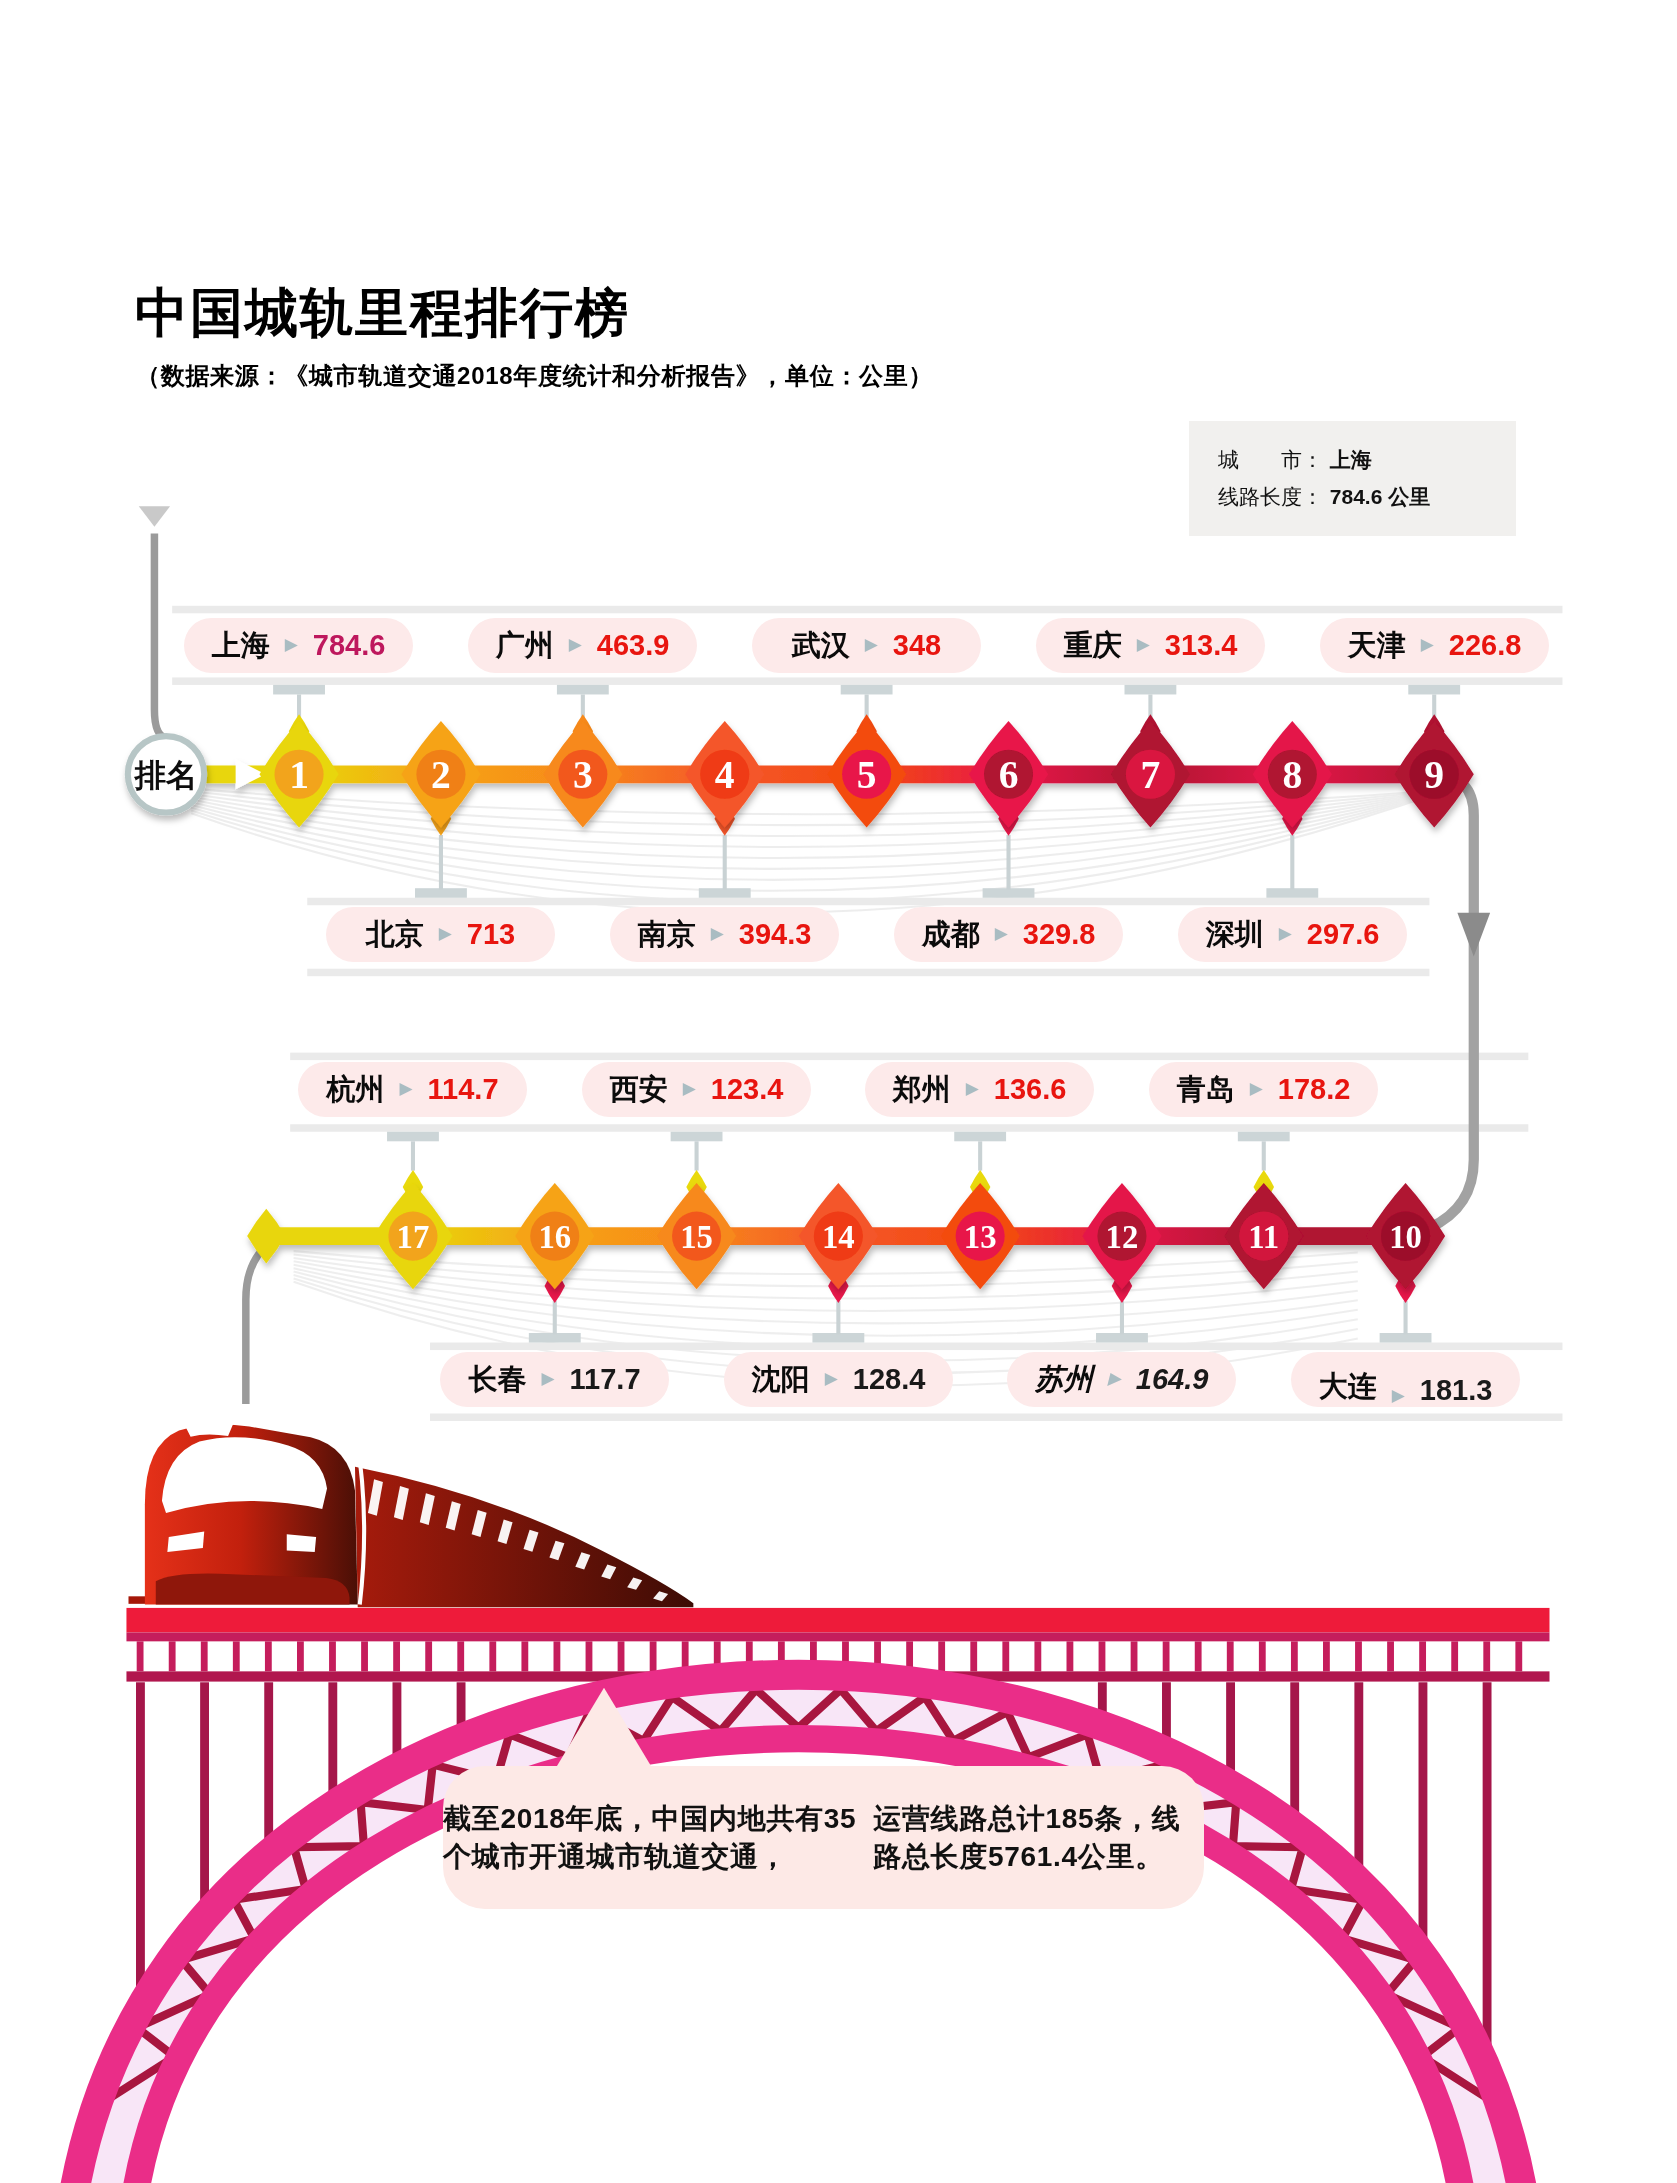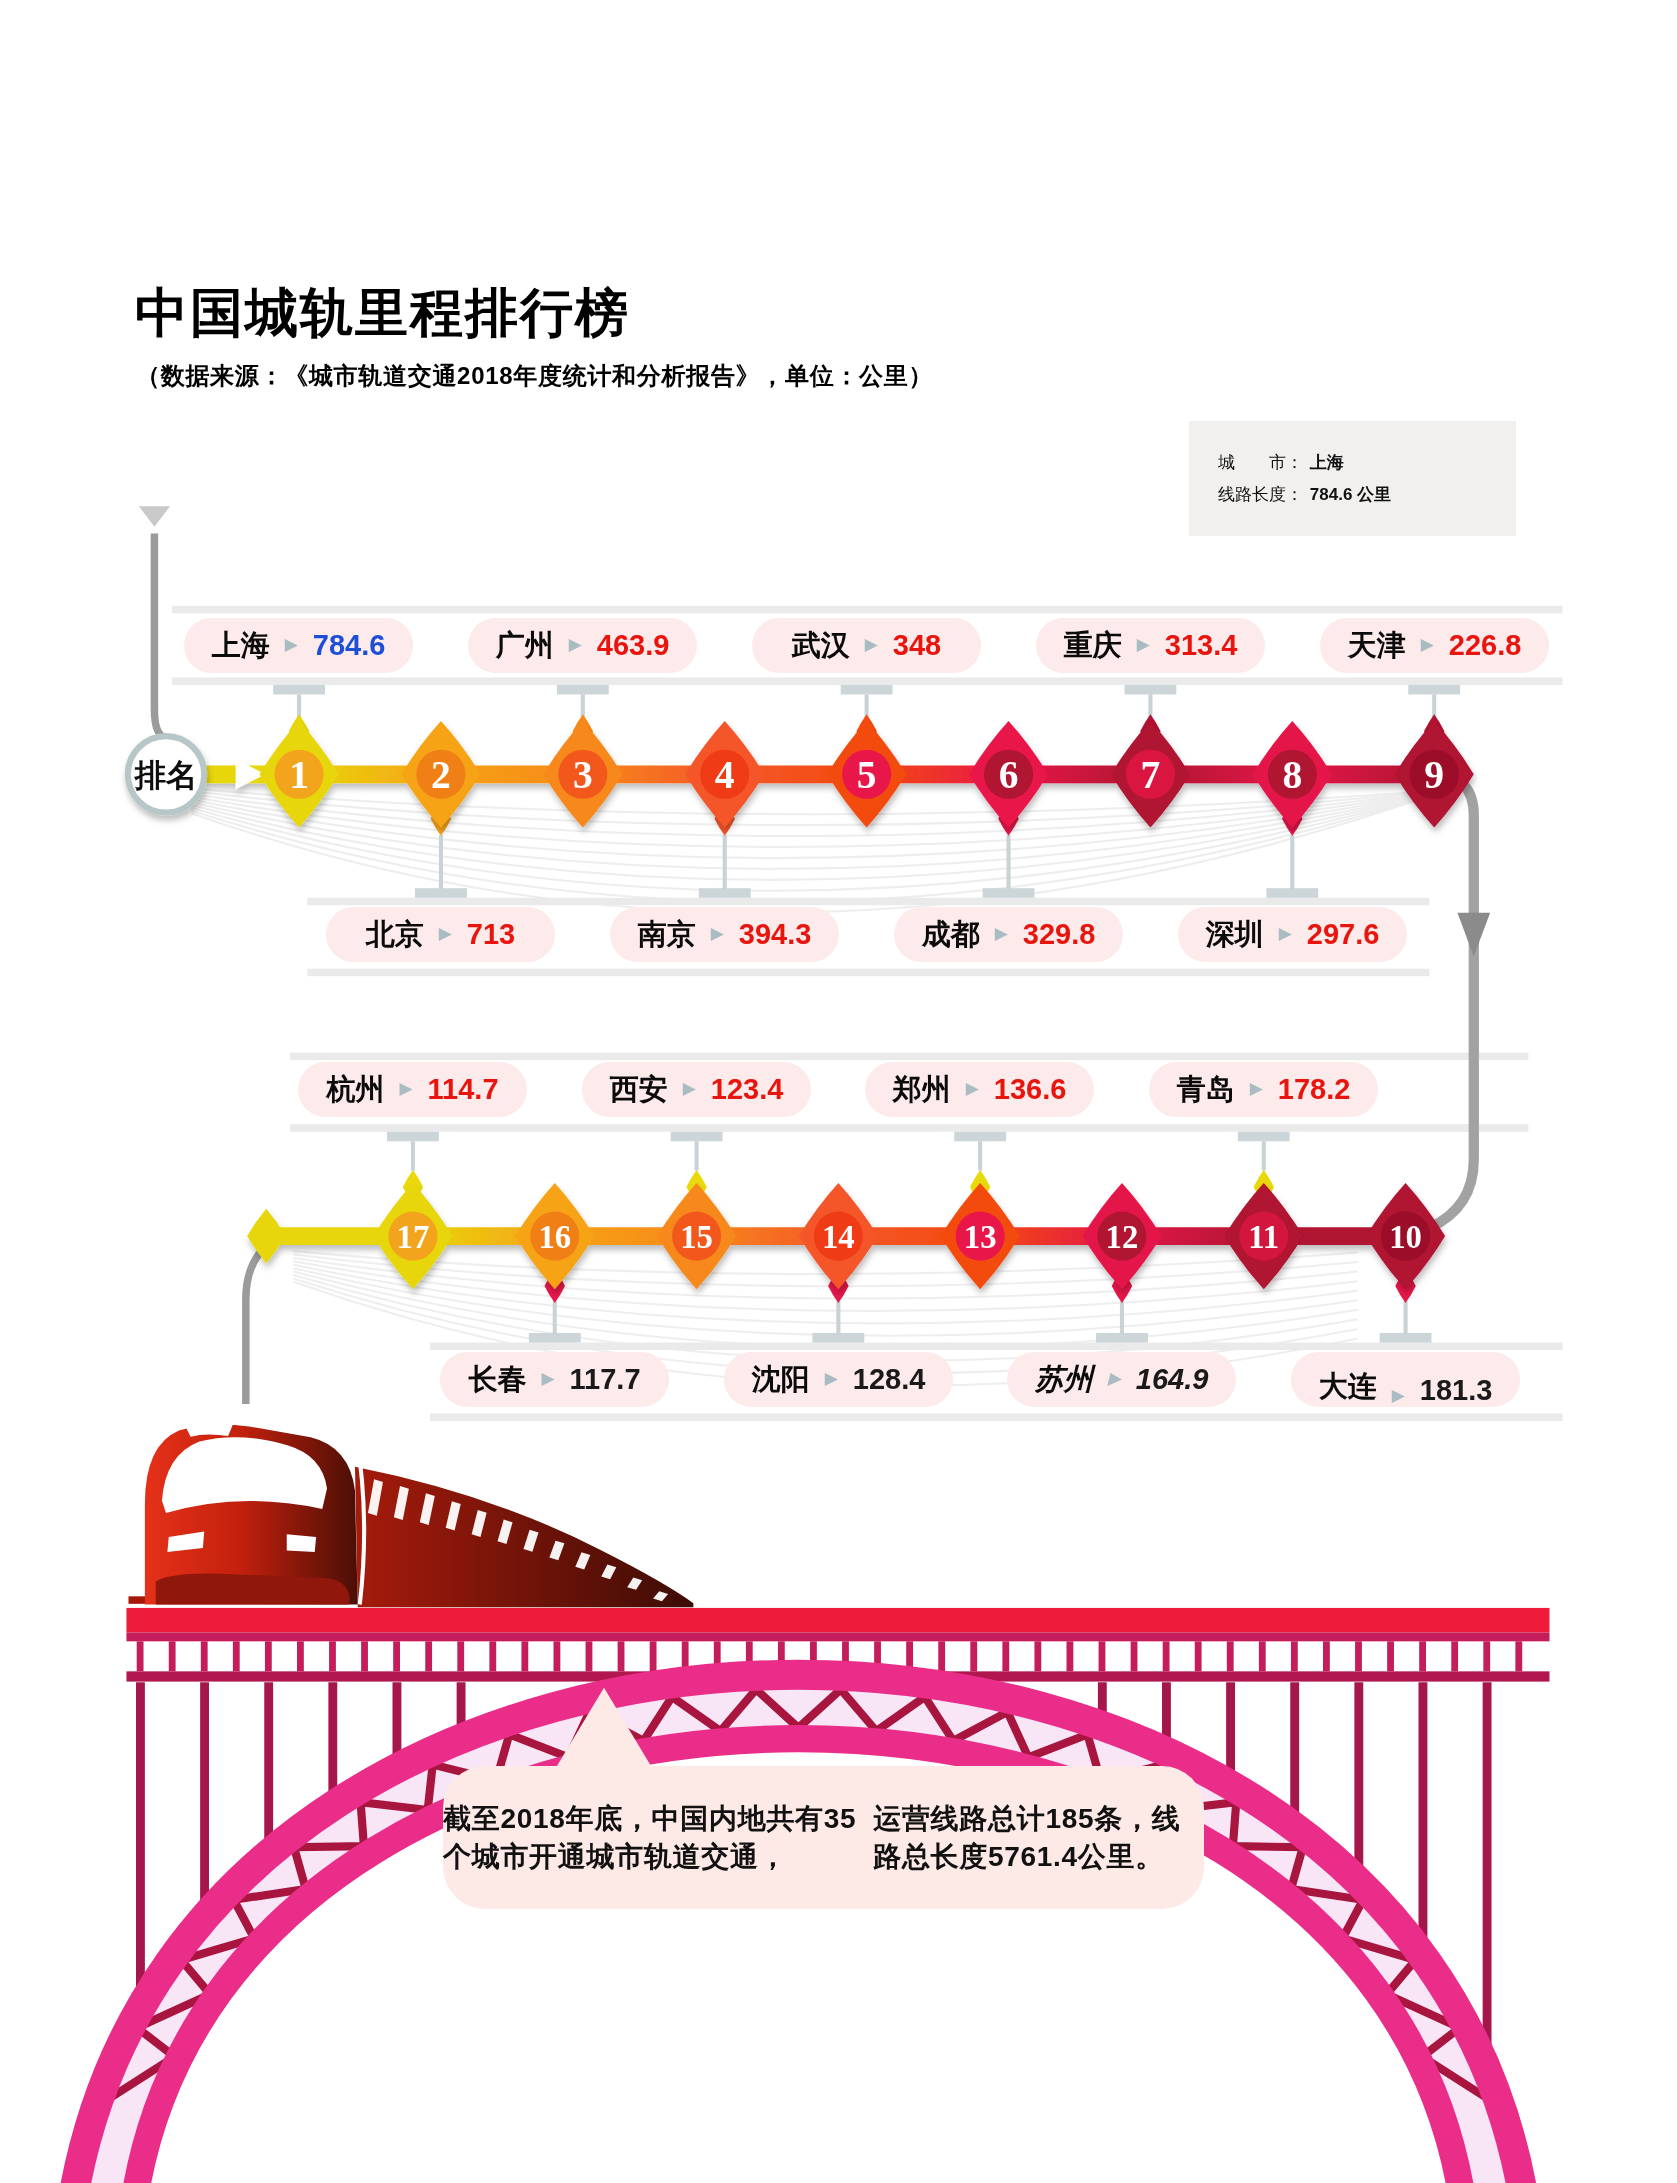--- a/index.html
+++ b/index.html
@@ -5,21 +5,21 @@
   html,body{margin:0;padding:0;background:#ffffff;}
   body{width:1678px;height:2183px;position:relative;overflow:hidden;
        font-family:"Liberation Sans",sans-serif;}
   #canvas{position:absolute;left:0;top:0;width:1438px;height:2183px;}
   #art{position:absolute;left:0;top:0;z-index:1;}
   .hud{position:absolute;z-index:2;}
   #title{left:135px;top:278px;font-size:53px;font-weight:900;color:#000;letter-spacing:2px;}
   #subtitle{left:136px;top:360px;font-size:24px;font-weight:700;color:#000;letter-spacing:0.7px;}
   #infobox{left:1189px;top:421px;width:327px;height:115px;background:#f1f0ee;
            display:flex;flex-direction:column;justify-content:center;gap:9.6px;padding-left:29px;box-sizing:border-box;}
-  .inforow{font-size:17px;color:#111;display:flex;align-items:flex-end;gap:6.8px;}
+  .inforow{font-size:21px;color:#111;display:flex;align-items:flex-end;gap:6.8px;}
   .inforow .lbl{font-weight:400;}
   .inforow .val{font-weight:800;}
   #pills{position:absolute;left:0;top:0;width:1678px;height:2183px;z-index:2;pointer-events:none;}
   .pill{position:absolute;width:229px;height:55px;background:#fdeaea;border-radius:29px;
         display:flex;align-items:center;justify-content:center;gap:15px;}
   .pcity{font-size:29px;font-weight:800;color:#0b0b0b;}
   .parrow{font-size:17px;color:#a9bcc2;transform:translateY(-1.4px);}
   .pval{font-size:29px;font-weight:800;}
   #bubble{left:443px;top:1766px;width:761px;height:143px;background:#fde9e6;border-radius:42px;
           display:flex;align-items:center;justify-content:center;gap:11px;z-index:3;}
@@ -355,21 +355,21 @@
     <div class="inforow">
       <span class="lbl">线路长度：</span>
       <span class="val">784.6 公里</span>
     </div>
   </div>
 
   <div id="pills">
       <div class="pill" style="left: 184px; top: 618px;">
         <span class="pcity">上海</span>
         <span class="parrow">▶</span>
-        <span class="pval" style="color: #1d4ed8;">784.6</span>
+        <span class="pval" style="color: #be185d;">784.6</span>
       </div>
       <div class="pill" style="left: 468px; top: 618px;">
         <span class="pcity">广州</span>
         <span class="parrow">▶</span>
         <span class="pval" style="color: rgb(232, 21, 15);">463.9</span>
       </div>
       <div class="pill" style="left: 752px; top: 618px;">
         <span class="pcity">武汉</span>
         <span class="parrow">▶</span>
         <span class="pval" style="color: rgb(232, 21, 15);">348</span>

